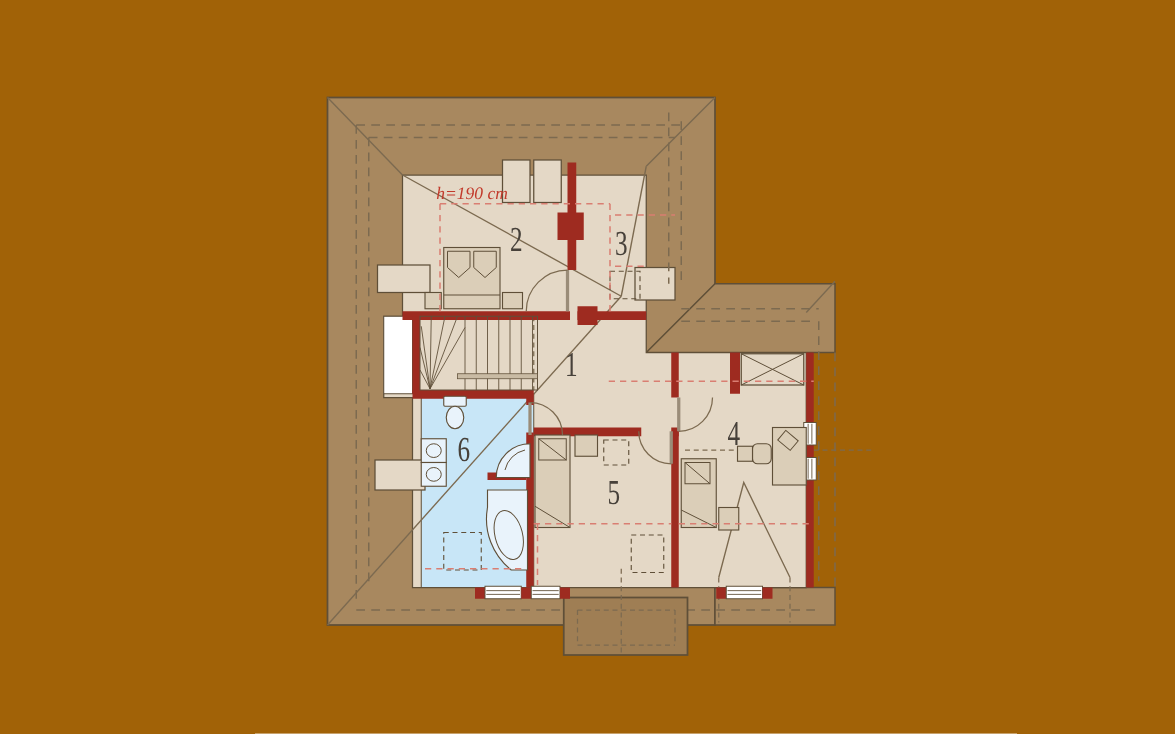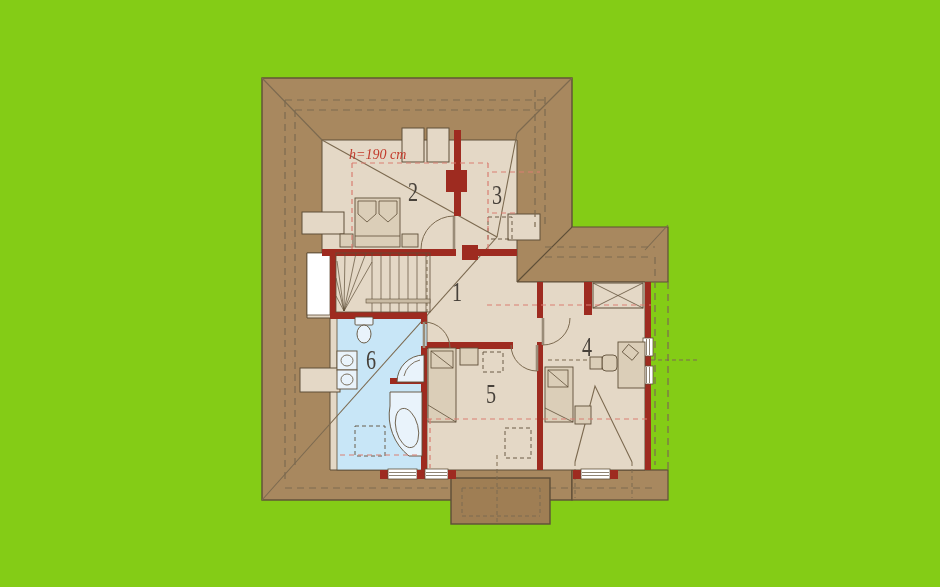--- a/index.html
+++ b/index.html
@@ -1,16 +1,16 @@
 <!DOCTYPE html>
 <html style="--roof-brown: #a8885f; --porch-brown: #9f7e54; --floor-beige: #e4d8c6; --furn-beige: #dbceb8; --bath-blue: #c8e6f7; --fixture-fill: #e9f3fb; --wall-red: #9e2b20; --dash-red: #d97e72; --accent-red: #c23a2b; --line-dark: #5f4f38; --line-mid: #7c6a50; --text-dark: #47413a;"><head>
 <meta charset="utf-8">
 <style>
   html,body{margin:0;padding:0;background:#ffffff;}
-  .canvas{position:relative;width:940px;height:587px;background:#84cc16;overflow:hidden;
+  .canvas{position:relative;width:940px;height:587px;background:#a16207;overflow:hidden;
           font-family:"Liberation Serif", serif;}
   svg{position:absolute;left:0;top:0;}
   .roof{fill:var(--roof-brown);stroke:var(--line-dark);stroke-width:1.4;}
   .roof2{fill:var(--roof-brown);stroke:var(--line-dark);stroke-width:1.2;}
   .porch{fill:var(--porch-brown);stroke:var(--line-dark);stroke-width:1.4;}
   .floor{fill:var(--floor-beige);stroke:var(--line-dark);stroke-width:1;}
   .bath{fill:var(--bath-blue);stroke:var(--line-dark);stroke-width:.8;}
   .void{fill:#ffffff;stroke:var(--line-dark);stroke-width:.8;}
   .wall{fill:var(--wall-red);stroke:none;}
   .rline{stroke:var(--line-mid);fill:none;stroke-width:1.1;}

